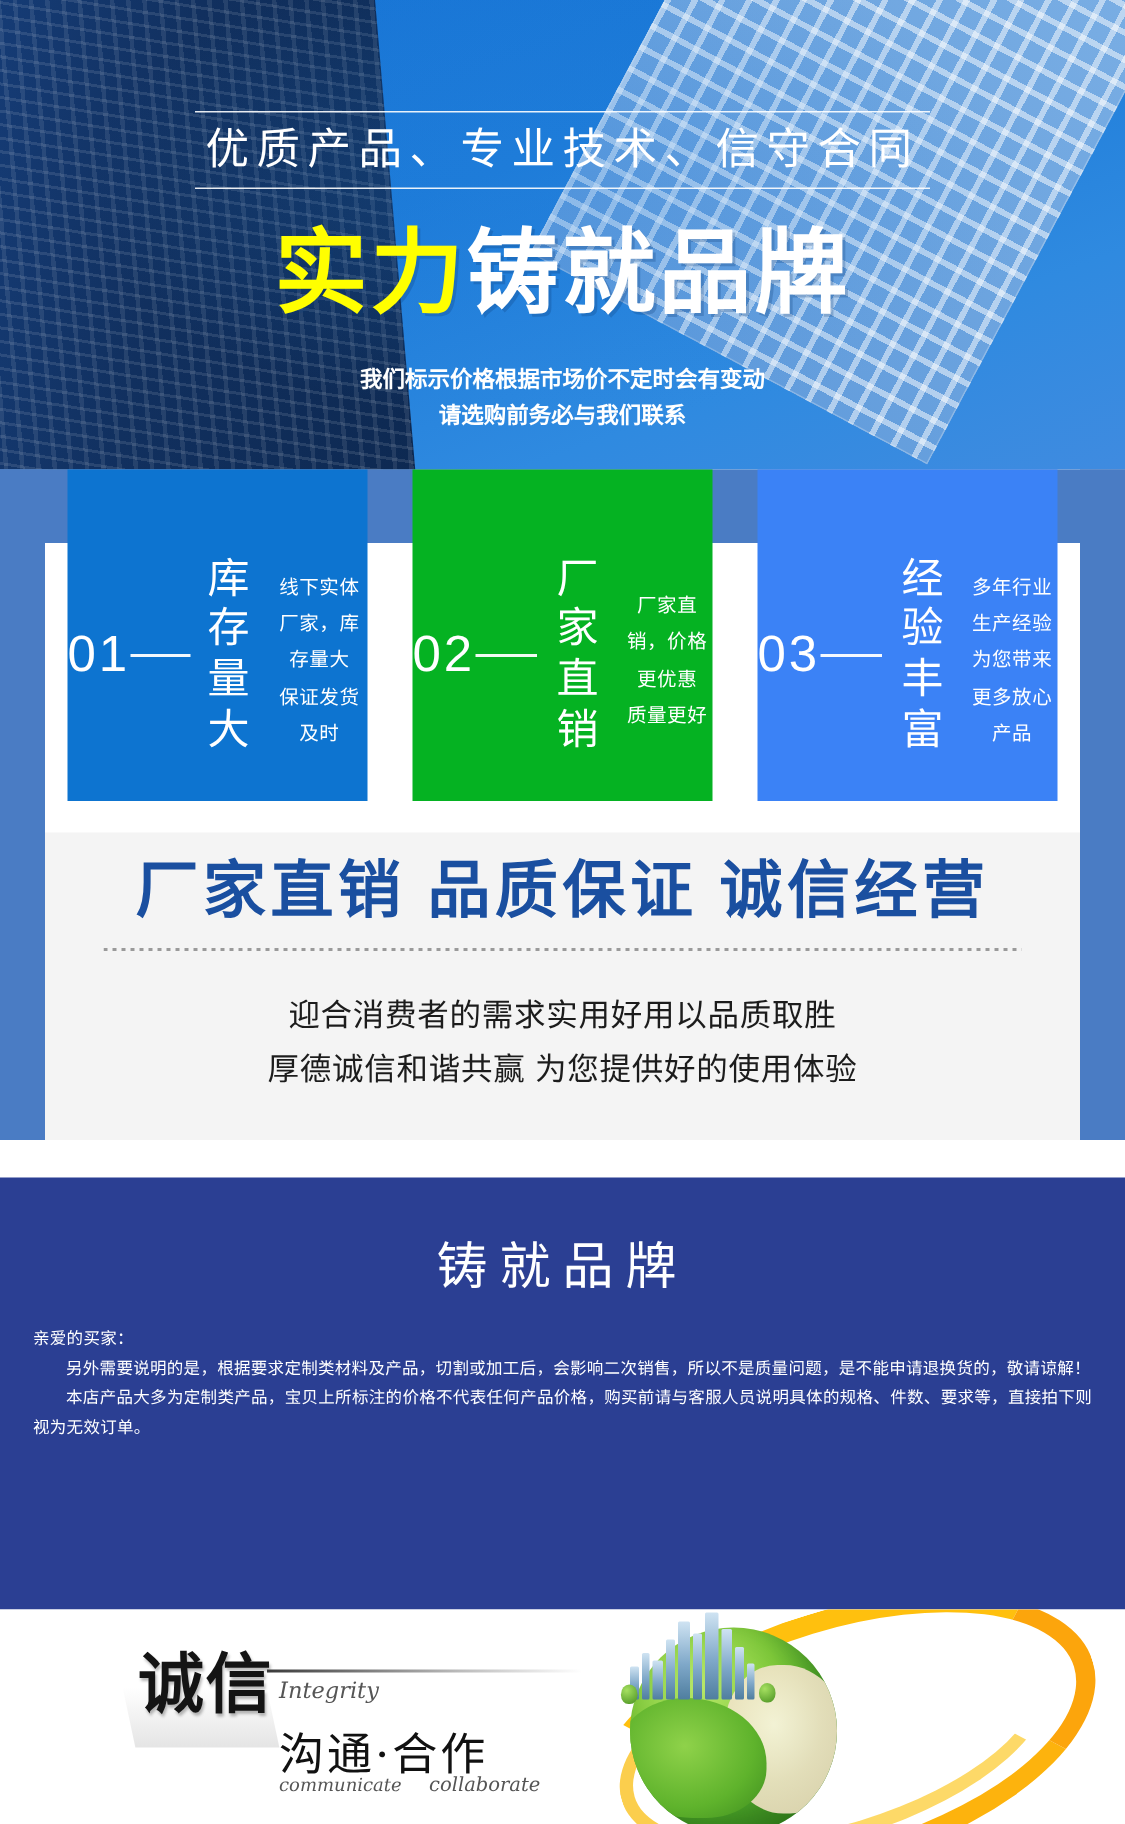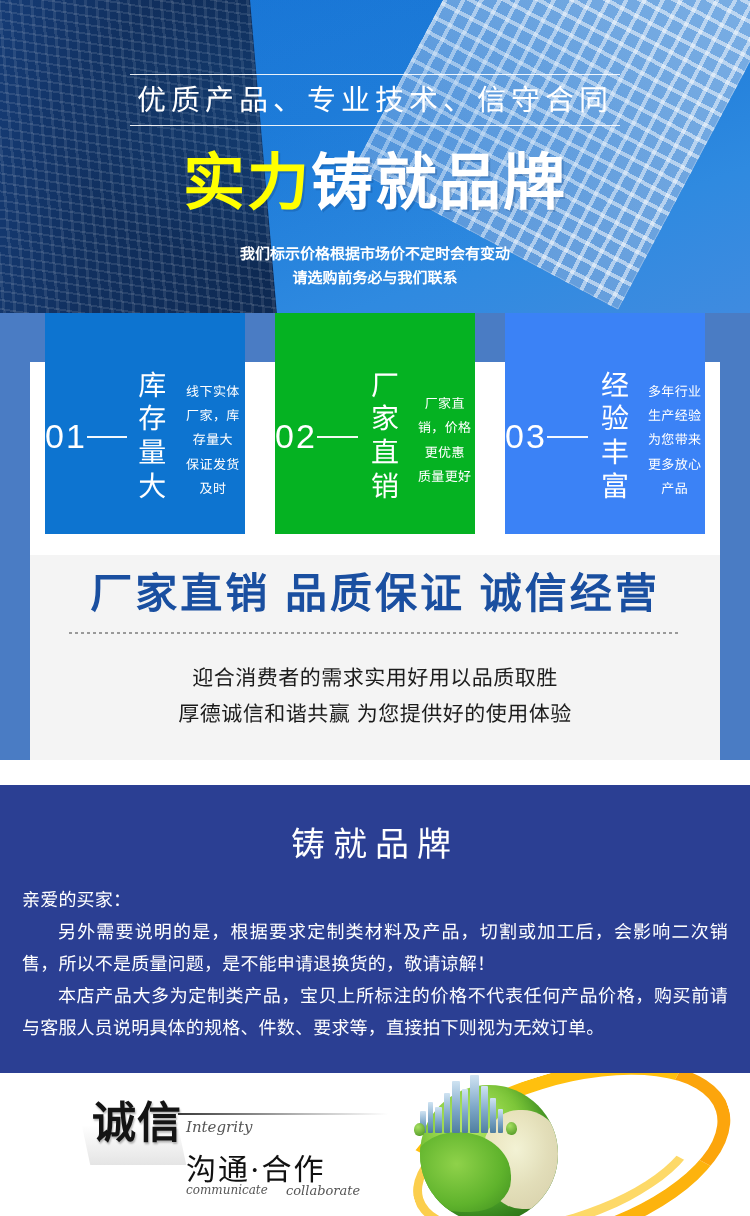--- a/index.html
+++ b/index.html
@@ -121,21 +121,21 @@
   
   .tips{
     position:absolute;left:0;top:785px;width:750px;height:288px;
     background:#2b3f93;box-sizing:border-box;
   }
   .tips-title{
     text-align:center;color:#ffffff;font-size:34px;letter-spacing:8px;
     padding-top:32px;font-weight:400;
   }
   .tips-body{
-    margin:18px 22px 0 22px;color:#ffffff;font-size:18px;line-height:1.78;
+    margin:18px 22px 0 22px;color:#ffffff;font-size:11px;line-height:1.78;
     letter-spacing:.2px;text-align:justify;
   }
   .tips-body p{margin:0;}
   .tips-body p.indent{text-indent:2em;}
 
   
   .footer{
     position:absolute;left:0;top:1073px;width:750px;height:143px;
     background:#ffffff;overflow:hidden;
   }

